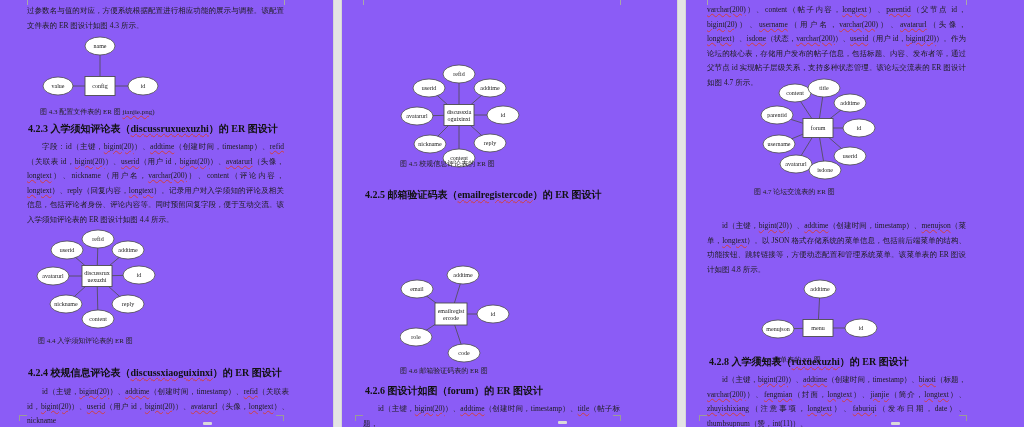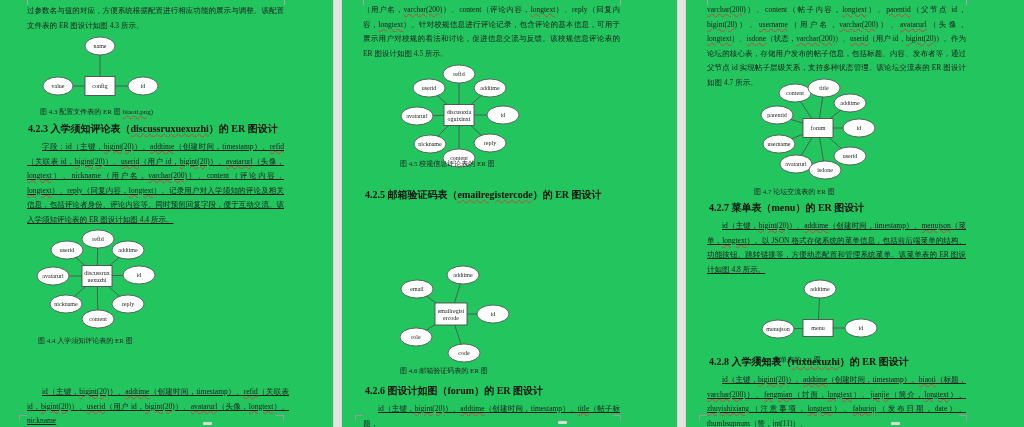--- a/index.html
+++ b/index.html
@@ -1,23 +1,23 @@
 <!DOCTYPE html>
 <html><head>
 <meta charset="utf-8">
 <style>
   html,body{margin:0;padding:0;background:#fff;}
   #screen{width:1024px;height:427px;overflow:hidden;display:flex;background:#fff;
     font-family:"Liberation Serif","DejaVu Serif",serif;color:#1c1c1c;}
-  .page{position:relative;height:427px;background:#22c55e;flex:0 0 auto;}
+  .page{position:relative;height:427px;background:#8b5cf6;flex:0 0 auto;}
   .gap{flex:0 0 auto;width:9px;height:427px;background:#e4e4e4;
     border-left:1px solid #d6d6d6;border-right:1px solid #d6d6d6;box-sizing:border-box;}
   .body{position:absolute;margin:0;font-size:7.5px;line-height:14.5px;
     text-align:justify;text-justify:inter-ideograph;color:#1c1c1c;}
-  .ind{text-indent:15px;text-decoration:underline;}
+  .ind{text-indent:15px;}
   .hd{position:absolute;margin:0;font-size:10px;line-height:12px;font-weight:bold;color:#111;white-space:nowrap;}
   .caption{position:absolute;font-size:7px;line-height:9px;color:#222;white-space:nowrap;}
   .fig{position:absolute;}
   .fig svg text{font-family:"Liberation Serif","DejaVu Serif",serif;}
   .sp{text-decoration:underline;text-decoration-style:wavy;
     text-decoration-color:#d04040;text-decoration-thickness:1px;text-underline-offset:1px;}
   .tick{position:absolute;top:0;width:1px;height:5px;background:#a8a8a8;}
   .mark{position:absolute;width:7px;height:5px;}
   .mark-l{border-top:1px solid #9a9a9a;border-left:1px solid #9a9a9a;}
   .mark-r{border-top:1px solid #9a9a9a;border-right:1px solid #9a9a9a;}
@@ -38,21 +38,21 @@
           <line x1="113" y1="54" x2="70" y2="54" stroke="#4d4d4d" stroke-width="0.8"></line>
           <ellipse cx="70" cy="14" rx="15" ry="9" fill="#fff" stroke="#4d4d4d" stroke-width="0.8"></ellipse>
           <text x="70" y="16" text-anchor="middle" font-size="6" fill="#1a1a1a">name</text>
           <ellipse cx="28" cy="54" rx="15" ry="9" fill="#fff" stroke="#4d4d4d" stroke-width="0.8"></ellipse>
           <text x="28" y="56" text-anchor="middle" font-size="6" fill="#1a1a1a">value</text>
           <ellipse cx="113" cy="54" rx="15" ry="9" fill="#fff" stroke="#4d4d4d" stroke-width="0.8"></ellipse>
           <text x="113" y="56" text-anchor="middle" font-size="6" fill="#1a1a1a">id</text>
           <rect x="55" y="44.5" width="30" height="19" fill="#fff" stroke="#4d4d4d" stroke-width="0.9"></rect>
           <text x="70" y="56" text-anchor="middle" font-size="6" fill="#1a1a1a">config</text>
         </svg></div>
-    <div class="caption" style="left:40px;top:108px">图 4.3  配置文件表的 ER 图 <span class="sp">biaoti.png</span>)</div>
+    <div class="caption" style="left:40px;top:108px">图 4.3  配置文件表的 ER 图 <span class="sp">jianjie.png</span>)</div>
     <h3 class="hd" style="top:123px;left:28px">4.2.3 入学须知评论表（<span class="sp">discussruxuexuzhi</span>）的 ER 图设计</h3>
     <p class="body ind" style="top:140px;left:27px;width:257px">字段：id（主键，<span class="sp">bigint(20)</span>）、<span class="sp">addtime</span>（创建时间，timestamp）、<span class="sp">refid</span>（关联表 id，<span class="sp">bigint(20)</span>）、<span class="sp">userid</span>（用户 id，<span class="sp">bigint(20)</span>）、<span class="sp">avatarurl</span>（头像，<span class="sp">longtext</span>）、nickname（用户名，<span class="sp">varchar(200)</span>）、content（评论内容，<span class="sp">longtext</span>）、reply（回复内容，<span class="sp">longtext</span>）。记录用户对入学须知的评论及相关信息，包括评论者身份、评论内容等。同时预留回复字段，便于互动交流。该入学须知评论表的 ER 图设计如图 4.4 所示。</p>
     <div class="fig" style="left:27px;top:228px"><svg width="160" height="102">
           <line x1="71" y1="11" x2="70" y2="48" stroke="#4d4d4d" stroke-width="0.8"></line>
           <line x1="40" y1="22" x2="70" y2="48" stroke="#4d4d4d" stroke-width="0.8"></line>
           <line x1="101" y1="22" x2="70" y2="48" stroke="#4d4d4d" stroke-width="0.8"></line>
           <line x1="26" y1="48" x2="70" y2="48" stroke="#4d4d4d" stroke-width="0.8"></line>
           <line x1="112" y1="47" x2="70" y2="48" stroke="#4d4d4d" stroke-width="0.8"></line>
           <line x1="39" y1="76" x2="70" y2="48" stroke="#4d4d4d" stroke-width="0.8"></line>
           <line x1="101" y1="76" x2="70" y2="48" stroke="#4d4d4d" stroke-width="0.8"></line>
@@ -71,32 +71,32 @@
           <text x="39" y="78" text-anchor="middle" font-size="6" fill="#1a1a1a">nickname</text>
           <ellipse cx="101" cy="76" rx="16" ry="9" fill="#fff" stroke="#4d4d4d" stroke-width="0.8"></ellipse>
           <text x="101" y="78" text-anchor="middle" font-size="6" fill="#1a1a1a">reply</text>
           <ellipse cx="71" cy="91" rx="16" ry="9" fill="#fff" stroke="#4d4d4d" stroke-width="0.8"></ellipse>
           <text x="71" y="93" text-anchor="middle" font-size="6" fill="#1a1a1a">content</text>
           <rect x="55" y="37.5" width="30" height="21" fill="#fff" stroke="#4d4d4d" stroke-width="0.9"></rect>
           <text x="70" y="46.5" text-anchor="middle" font-size="6" fill="#1a1a1a">discussrux</text>
           <text x="70" y="53.5" text-anchor="middle" font-size="6" fill="#1a1a1a">uexuzhi</text>
         </svg></div>
     <div class="caption" style="left:38px;top:337px">图 4.4  入学须知评论表的 ER 图</div>
+    <h3 class="hd" style="top:367px;left:28px">4.2.4 校规信息评论表（<span class="sp">discussxiaoguixinxi</span>）的 ER 图设计</h3>
     <p class="body ind" style="top:385px;left:27px;width:262px">id（主键，<span class="sp">bigint(20)</span>）、<span class="sp">addtime</span>（创建时间，timestamp）、<span class="sp">refid</span>（关联表 id，<span class="sp">bigint(20)</span>）、<span class="sp">userid</span>（用户 id，<span class="sp">bigint(20)</span>）、<span class="sp">avatarurl</span>（头像，<span class="sp">longtext</span>）、nickname</p>
     <div class="mark mark-l" style="left:19px;top:415px"></div>
     <div class="mark mark-r" style="left:276px;top:415px"></div>
     <div class="pgnum" style="left:203px;top:422px"></div>
   </div>
 
   <div class="gap"></div>
 
   <div class="page" style="width:335px">
     <div class="tick" style="left:21px"></div>
     <div class="tick" style="left:278px"></div>
-    <p class="body" style="top:3px;left:21px;width:257px">（用户名，<span class="sp">varchar(200)</span>）、content（评论内容，<span class="sp">longtext</span>）、reply（回复内容，<span class="sp">longtext</span>）。针对校规信息进行评论记录，包含评论的基本信息，可用于展示用户对校规的看法和讨论，促进信息交流与反馈。该校规信息评论表的 ER 图设计如图 4.5 所示。</p>
     <div class="fig" style="left:57px;top:62px"><svg width="130" height="106">
           <line x1="60" y1="12" x2="60" y2="53" stroke="#4d4d4d" stroke-width="0.8"></line>
           <line x1="30" y1="26" x2="60" y2="53" stroke="#4d4d4d" stroke-width="0.8"></line>
           <line x1="91" y1="26" x2="60" y2="53" stroke="#4d4d4d" stroke-width="0.8"></line>
           <line x1="18" y1="54" x2="60" y2="53" stroke="#4d4d4d" stroke-width="0.8"></line>
           <line x1="104" y1="53" x2="60" y2="53" stroke="#4d4d4d" stroke-width="0.8"></line>
           <line x1="31" y1="82" x2="60" y2="53" stroke="#4d4d4d" stroke-width="0.8"></line>
           <line x1="91" y1="81" x2="60" y2="53" stroke="#4d4d4d" stroke-width="0.8"></line>
           <line x1="60" y1="96" x2="60" y2="53" stroke="#4d4d4d" stroke-width="0.8"></line>
           <ellipse cx="60" cy="12" rx="16" ry="9" fill="#fff" stroke="#4d4d4d" stroke-width="0.8"></ellipse>
@@ -180,21 +180,20 @@
           <ellipse cx="95" cy="80" rx="16" ry="9" fill="#fff" stroke="#4d4d4d" stroke-width="0.8"></ellipse>
           <text x="95" y="82" text-anchor="middle" font-size="6" fill="#1a1a1a">userid</text>
           <ellipse cx="41" cy="88" rx="16" ry="9" fill="#fff" stroke="#4d4d4d" stroke-width="0.8"></ellipse>
           <text x="41" y="90" text-anchor="middle" font-size="6" fill="#1a1a1a">avatarurl</text>
           <ellipse cx="70" cy="94" rx="16" ry="9" fill="#fff" stroke="#4d4d4d" stroke-width="0.8"></ellipse>
           <text x="70" y="96" text-anchor="middle" font-size="6" fill="#1a1a1a">isdone</text>
           <rect x="48" y="42.5" width="30" height="19" fill="#fff" stroke="#4d4d4d" stroke-width="0.9"></rect>
           <text x="63" y="54" text-anchor="middle" font-size="6" fill="#1a1a1a">forum</text>
         </svg></div>
     <div class="caption" style="left:68px;top:188px">图 4.7  论坛交流表的 ER 图</div>
-    <h3 class="hd" style="top:202px;left:23px">4.2.7 菜单表（menu）的 ER 图设计</h3>
     <p class="body ind" style="top:219px;left:21px;width:259px">id（主键，<span class="sp">bigint(20)</span>）、<span class="sp">addtime</span>（创建时间，timestamp）、<span class="sp">menujson</span>（菜单，<span class="sp">longtext</span>）。以 JSON 格式存储系统的菜单信息，包括前后端菜单的结构、功能按钮、跳转链接等，方便动态配置和管理系统菜单。该菜单表的 ER 图设计如图 4.8 所示。</p>
     <div class="fig" style="left:72px;top:278px"><svg width="125" height="62">
           <line x1="62" y1="11" x2="60" y2="50" stroke="#4d4d4d" stroke-width="0.8"></line>
           <line x1="20" y1="51" x2="60" y2="50" stroke="#4d4d4d" stroke-width="0.8"></line>
           <line x1="103" y1="50" x2="60" y2="50" stroke="#4d4d4d" stroke-width="0.8"></line>
           <ellipse cx="62" cy="11" rx="16" ry="9" fill="#fff" stroke="#4d4d4d" stroke-width="0.8"></ellipse>
           <text x="62" y="13" text-anchor="middle" font-size="6" fill="#1a1a1a">addtime</text>
           <ellipse cx="20" cy="51" rx="16" ry="9" fill="#fff" stroke="#4d4d4d" stroke-width="0.8"></ellipse>
           <text x="20" y="53" text-anchor="middle" font-size="6" fill="#1a1a1a">menujson</text>
           <ellipse cx="103" cy="50" rx="16" ry="9" fill="#fff" stroke="#4d4d4d" stroke-width="0.8"></ellipse>

